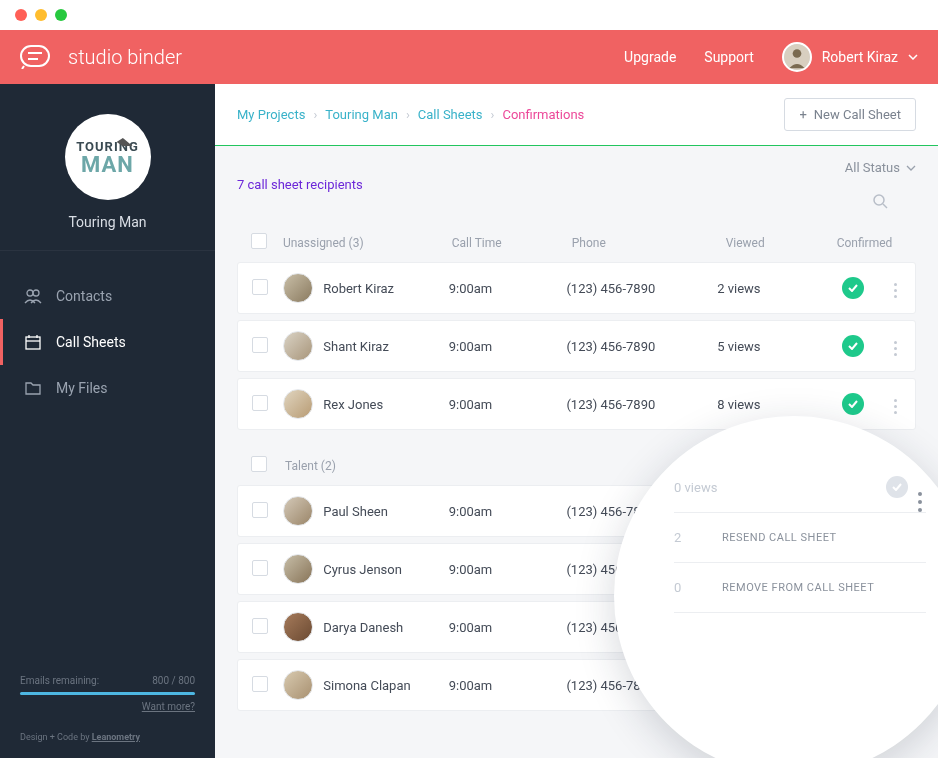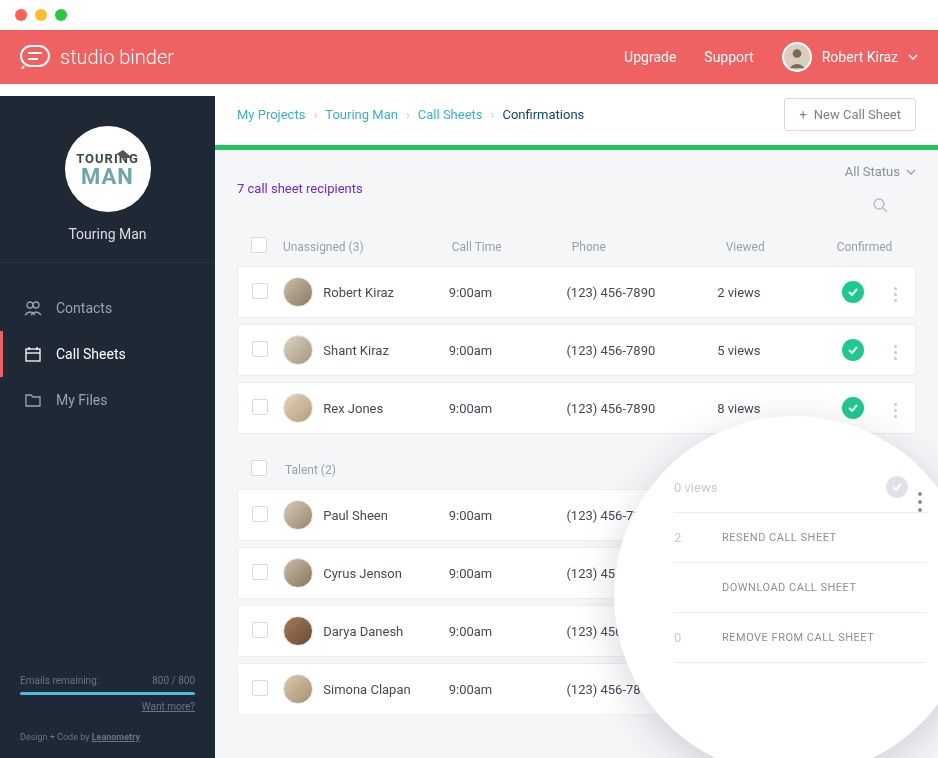--- a/index.html
+++ b/index.html
@@ -5,28 +5,28 @@
 * { margin: 0; padding: 0; box-sizing: border-box; font-family: -apple-system, BlinkMacSystemFont, "Segoe UI", Roboto, sans-serif; }
 body { background: #fff; width: 938px; height: 758px; overflow: hidden; position: relative; }
 
 .window-chrome { height: 30px; display: flex; align-items: center; padding-left: 15px; gap: 8px; background: #fff; }
 .chrome-dot { width: 12px; height: 12px; border-radius: 50%; }
 .chrome-dot.red { background: #ff5f56; }
 .chrome-dot.yellow { background: #ffbd2e; }
 .chrome-dot.green { background: #27c93f; }
 
 .topbar { height: 54px; background: #f06262; display: flex; align-items: center; padding: 0 20px; color: #fff; }
-.brand { display: flex; align-items: center; gap: 10px; font-size: 20px; font-weight: 300; }
+.brand { display: flex; align-items: center; gap: 18px; font-size: 20px; font-weight: 300; }
 .brand-icon { width: 30px; height: 24px; }
 .topbar-right { margin-left: auto; display: flex; align-items: center; gap: 28px; font-size: 14px; }
 .user { display: flex; align-items: center; gap: 10px; }
 .avatar-sm { width: 30px; height: 30px; border-radius: 50%; background: #ddd; border: 2px solid #fff; display: flex; align-items: center; justify-content: center; overflow: hidden; }
 
 .app { display: flex; height: calc(758px - 84px); }
-.sidebar { width: 215px; background: #1f2936; color: #9aa3b0; display: flex; flex-direction: column; margin-top: 12px; }
+.sidebar { width: 215px; background: #1f2936; color: #9aa3b0; display: flex; flex-direction: column; }
 .project-block { padding: 30px 0 20px; text-align: center; border-bottom: 1px solid rgba(255,255,255,0.05); }
 .proj-logo { width: 86px; height: 86px; border-radius: 50%; background: #fff; margin: 0 auto 14px; display: flex; flex-direction: column; align-items: center; justify-content: center; font-weight: 700; font-size: 12px; color: #5a8a8f; position: relative; }
 .proj-logo .t1 { font-size: 13px; letter-spacing: 1px; color: #3a4a52; }
 .proj-logo .t2 { font-size: 22px; color: #6da7a8; letter-spacing: 1px; line-height: 1; }
 .proj-logo::after { content: ""; position: absolute; top: 24px; right: 18px; width: 16px; height: 8px; background: #555; clip-path: polygon(0 50%, 40% 0, 100% 100%, 40% 100%); }
 .proj-name { color: #d9dee5; font-size: 14px; }
 
 .nav { padding-top: 22px; }
 .nav-item { display: flex; align-items: center; gap: 14px; padding: 14px 24px; font-size: 14px; cursor: pointer; color: #9aa3b0; }
 .nav-item.active { color: #fff; border-left: 3px solid #f06262; padding-left: 21px; }
@@ -34,25 +34,25 @@
 
 .sidebar-footer { margin-top: auto; padding: 14px 20px 16px; font-size: 10px; color: #6b7480; }
 .quota { display: flex; justify-content: space-between; margin-bottom: 6px; }
 .quota-bar { height: 3px; background: #2a3442; border-radius: 2px; margin-bottom: 6px; }
 .quota-fill { height: 100%; width: 100%; background: #4db6e2; border-radius: 2px; }
 .want-more { text-align: right; font-size: 10px; text-decoration: underline; }
 .credit { margin-top: 20px; font-size: 9px; }
 .credit .underline { text-decoration: underline; font-weight: bold; }
 
 .main { flex: 1; background: #f5f6f8; position: relative; overflow: hidden; }
-.toolbar { display: flex; align-items: center; padding: 14px 22px; background: #fff; border-bottom: 5px solid #22c55e; }
+.toolbar { display: flex; align-items: center; padding: 14px 22px; background: #fff; border-bottom: 1px solid #22c55e; }
 .crumbs { display: flex; gap: 8px; font-size: 13px; align-items: center; }
 .crumb-link { color: #39b2c9; cursor: pointer; }
 .crumb-sep { color: #c4cad3; }
-.crumb-cur { color: #0c4a6e; }
+.crumb-cur { color: #ec4899; }
 .new-btn { margin-left: auto; border: 1px solid #d6dbe2; background: #fff; color: #7a828e; padding: 8px 14px; font-size: 13px; border-radius: 3px; cursor: pointer; display: flex; align-items: center; gap: 7px; }
 
 .subbar { display: flex; align-items: center; padding: 14px 22px; }
 .count { font-size: 13px; color: #6d28d9; }
 .subbar-right { margin-left: auto; display: flex; align-items: center; gap: 18px; color: #8a919c; font-size: 13px; flex-direction: column; }
 .filter { display: flex; align-items: center; gap: 6px; cursor: pointer; }
 
 .table-area { padding: 0 22px 22px; }
 .group-head { display: flex; align-items: center; padding: 10px 14px; font-size: 12px; color: #9aa1ad; }
 .col-chk { width: 34px; }
@@ -406,24 +406,20 @@
               <path d="M1 4 L4 7 L9 1" stroke="#fff" stroke-width="2" fill="none"></path>
             </svg>
           </span>
       </div>
       <div class="menu">
         <div class="menu-row">
           <span class="num">2</span>
           <span class="menu-item">RESEND CALL SHEET</span>
         </div>
         <div class="menu-row">
-          <span class="num"></span>
-          <span class="menu-item">DOWNLOAD CALL SHEET</span>
-        </div>
-        <div class="menu-row">
           <span class="num">0</span>
           <span class="menu-item">REMOVE FROM CALL SHEET</span>
         </div>
       </div>
     </div>
 
   </div>
 </div>
 
 </body></html>

